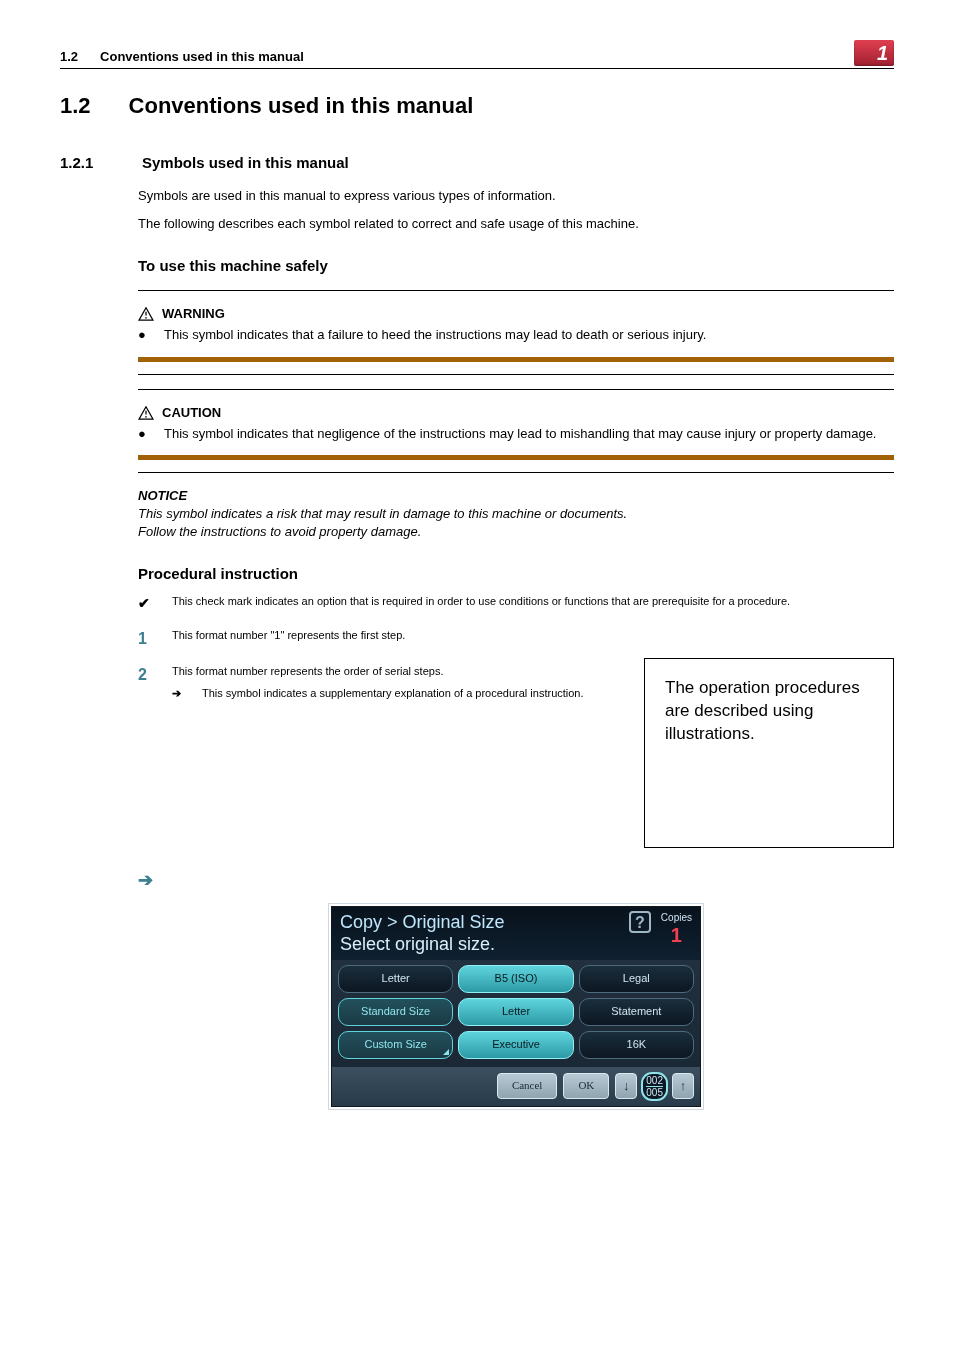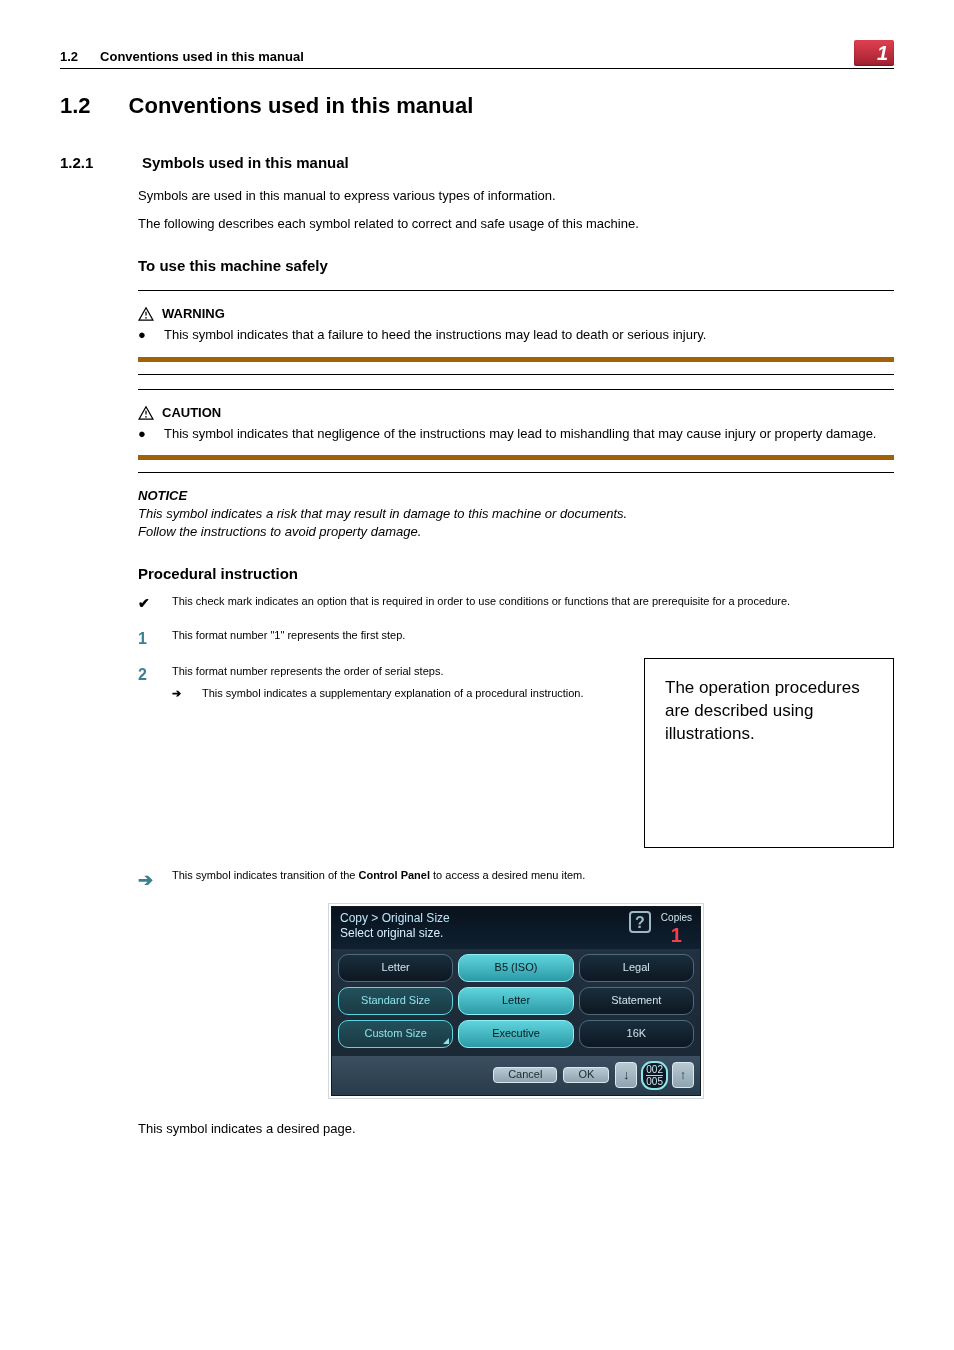--- a/index.html
+++ b/index.html
@@ -105,21 +105,21 @@
     font-family: Arial, sans-serif;
     color: #d8effa;
     padding: 0;
     box-shadow: 0 0 0 2px #fff, 0 0 0 3px #cfd8df;
   }
   .panel-header {
     display:flex; justify-content: space-between; align-items:flex-start;
     background: linear-gradient(to bottom,#08121c,#0f2030);
     padding: 4px 8px 4px 8px;
   }
-  .panel-header-left { font-size: 12px; line-height:1.25; }
+  .panel-header-left { font-size: 18px; line-height:1.25; }
   .panel-header-left .bc { color:#bfe6fa; }
   .panel-header-left .instr { color:#d8effa; }
   .help-icon {
     width: 22px; height: 22px; border:2px solid #9fb8c8; border-radius:4px;
     color:#9fb8c8; font-weight:bold; font-size:16px; text-align:center; line-height:19px;
     background:#0c1824;
   }
   .copies-col { text-align:center; font-size:10px; color:#cfe4f0; }
   .copies-num { color:#f24050; font-size:20px; font-weight:bold; line-height:1; }
 
@@ -152,26 +152,26 @@
     content:""; position:absolute; right:3px; bottom:3px;
     width:0;height:0;border-left:6px solid transparent;border-bottom:6px solid #8fe4ea;
   }
 
   .panel-footer {
     background: linear-gradient(to bottom,#3b4f60,#283b4a);
     padding: 5px 6px;
     display:flex; align-items:center; justify-content:center; gap:6px;
   }
   .fbtn {
-    height: 16px; padding: 0 14px;
+    height: 26px; padding: 0 14px;
     border-radius:4px;
     background: linear-gradient(to bottom,#b8cad4,#8fa4b0);
     border:1px solid #dce8ef;
     color:#1a2a34; font-size:11px;
-    display:flex;align-items:center;justify-content:center;
+    display:flex;align-items:center;justify-content:center;font-family:Liberation Serif, serif;
   }
   .pagebox {
     margin-left:auto;
     display:flex; align-items:center; gap:4px;
   }
   .arrbtn {
     width:22px;height:26px;border-radius:4px;
     background: linear-gradient(to bottom,#b8cad4,#8fa4b0);
     border:1px solid #dce8ef;
     color:#1a2a34;font-size:13px;display:flex;align-items:center;justify-content:center;
@@ -288,23 +288,20 @@
           </div>
         </div>
       </div>
       <div class="illus-box">
         <span>The operation procedures are described using illustrations.</span>
       </div>
     </div>
 
     <div class="trans-row">
       <span class="trans-arrow">➔</span>
-      <span class="listbody">
-        <span>This symbol indicates transition of the </span><b>Control Panel</b><span> to access a desired menu item.</span>
-      </span>
     </div>
 
     <div class="panel-wrap">
       <div class="panel">
         <div class="panel-header">
           <div class="panel-header-left">
             <div class="bc">Copy &gt; Original Size</div>
             <div class="instr">Select original size.</div>
           </div>
           <div style="display:flex;gap:10px;align-items:flex-start;">
@@ -341,17 +338,16 @@
             <div class="pagecounter">
               <div class="top">002</div>
               <div>005</div>
             </div>
             <div class="arrbtn">↑</div>
           </div>
         </div>
       </div>
     </div>
 
-    <p class="para">This symbol indicates a desired page.</p>
   </div>
 
 
 </div>
 
 </body></html>

